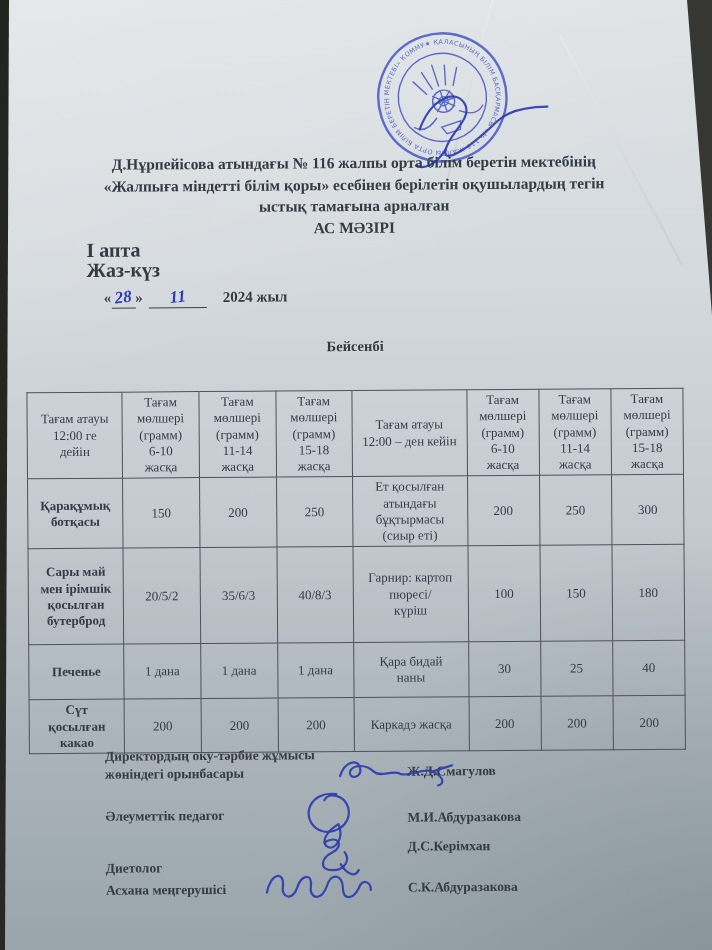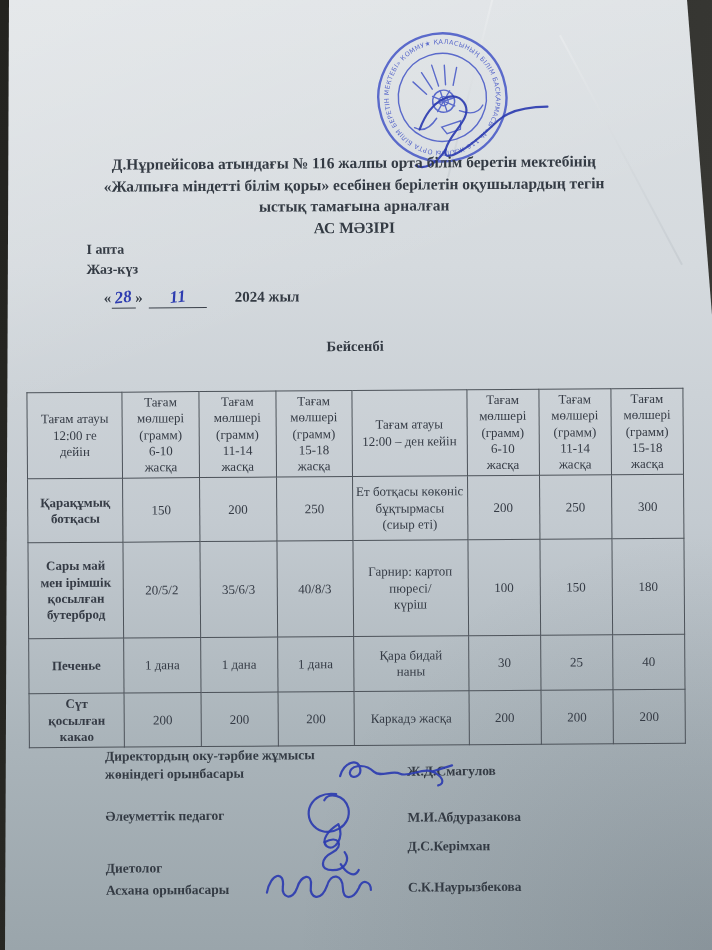--- a/index.html
+++ b/index.html
@@ -35,27 +35,27 @@
   .approve{position:absolute;left:478px;top:52px;z-index:2;font-weight:bold;}
   .approve .l1{font-size:16px;letter-spacing:.5px;}
   .approve .l2{font-size:14.5px;margin-top:3px;}
   .approve .l3{font-size:15px;margin-top:18px;margin-left:42px;}
   .sig-svg{position:absolute;z-index:2;}
   .sig-svg path{fill:none;stroke:#2d3cb0;stroke-width:2.2;stroke-linecap:round;opacity:.92;}
 
   .title{position:absolute;left:36px;top:152px;width:640px;text-align:center;z-index:2;
     font-weight:bold;font-size:15.5px;line-height:21.5px;}
 
-  .weekblock{position:absolute;left:88px;top:238px;font-weight:bold;font-size:14px;line-height:20px;}
+  .weekblock{position:absolute;left:88px;top:238px;font-weight:bold;font-size:20px;line-height:20px;}
 
   .date-line{position:absolute;left:105px;top:286px;font-size:15px;font-weight:bold;}
   .date-line .slot28{display:inline-block;border-bottom:1.5px solid #3a404a;min-width:24px;text-align:center;}
   .date-line .slot11{display:inline-block;border-bottom:1.5px solid #3a404a;min-width:58px;text-align:center;margin:0 6px;}
   .hw{color:#2d3cb0;font-style:italic;font-weight:600;font-size:17px;display:inline-block;transform:rotate(-6deg);}
-  .yr{margin-left:22px;}
+  .yr{margin-left:10px;}
 
   .dayhead{position:absolute;left:36px;top:338px;width:640px;text-align:center;
     font-weight:bold;font-size:14.5px;}
 
   
   .menu{position:absolute;left:27px;top:390px;width:657px;border-collapse:collapse;
     table-layout:fixed;font-size:13px;line-height:1.25;color:#353b45;}
   .menu td{border:1.2px solid #4d535a;text-align:center;vertical-align:middle;
     padding:2px 3px;white-space:pre-line;}
   .menu tr.hdr td{height:80px;}
@@ -174,21 +174,21 @@
 (грамм)
 15-18
 жасқа</td>
         </tr>
         <tr class="r1">
           <td class="bold">Қарақұмық
 ботқасы</td>
           <td>150</td>
           <td>200</td>
           <td>250</td>
-          <td>Ет ботқасы көкөніс
+          <td>Ет қосылған атындағы
 бұқтырмасы
 (сиыр еті)</td>
           <td>200</td>
           <td>250</td>
           <td>300</td>
         </tr>
         <tr class="r2">
           <td class="bold">Сары май
 мен ірімшік
 қосылған
@@ -230,22 +230,22 @@
     </table>
 
     <div class="foot">
       <div class="frole" style="top:0;">Директордың оку-тәрбие жұмысы
 жөніндегі орынбасары</div>
       <div class="fname" style="top:18px;">Ж.Д.Смагулов</div>
       <div class="frole" style="top:60px;">Әлеуметтік педагог</div>
       <div class="fname" style="top:64px;">М.И.Абдуразакова</div>
       <div class="frole" style="top:100px;margin-top:12px;">Диетолог</div>
       <div class="fname" style="top:93px;">Д.С.Керімхан</div>
-      <div class="frole" style="top:134px;">Асхана орынбасары</div>
-      <div class="fname" style="top:134px;">С.К.Наурызбекова</div>
+      <div class="frole" style="top:134px;">Асхана меңгерушісі</div>
+      <div class="fname" style="top:134px;">С.К.Абдуразакова</div>
     </div>
 
     <svg class="sig-svg" style="left:332px;top:750px;" width="125" height="42" viewBox="0 0 125 42">
       <path d="M6,26 C10,12 24,8 26,18 C28,26 18,30 16,24 C14,16 30,12 40,22 C46,28 58,20 66,24 C74,28 88,18 98,22 L118,16"></path>
       <path d="M98,22 C108,26 112,34 104,36"></path>
     </svg>
     <svg class="sig-svg" style="left:292px;top:782px;" width="75" height="75" viewBox="0 0 75 75">
       <path d="M42,12 C16,8 6,34 22,46 C36,56 58,44 54,26 C50,12 34,10 30,18"></path>
       <path d="M44,42 C50,56 40,70 32,64 C26,58 34,48 44,42"></path>
     </svg>

